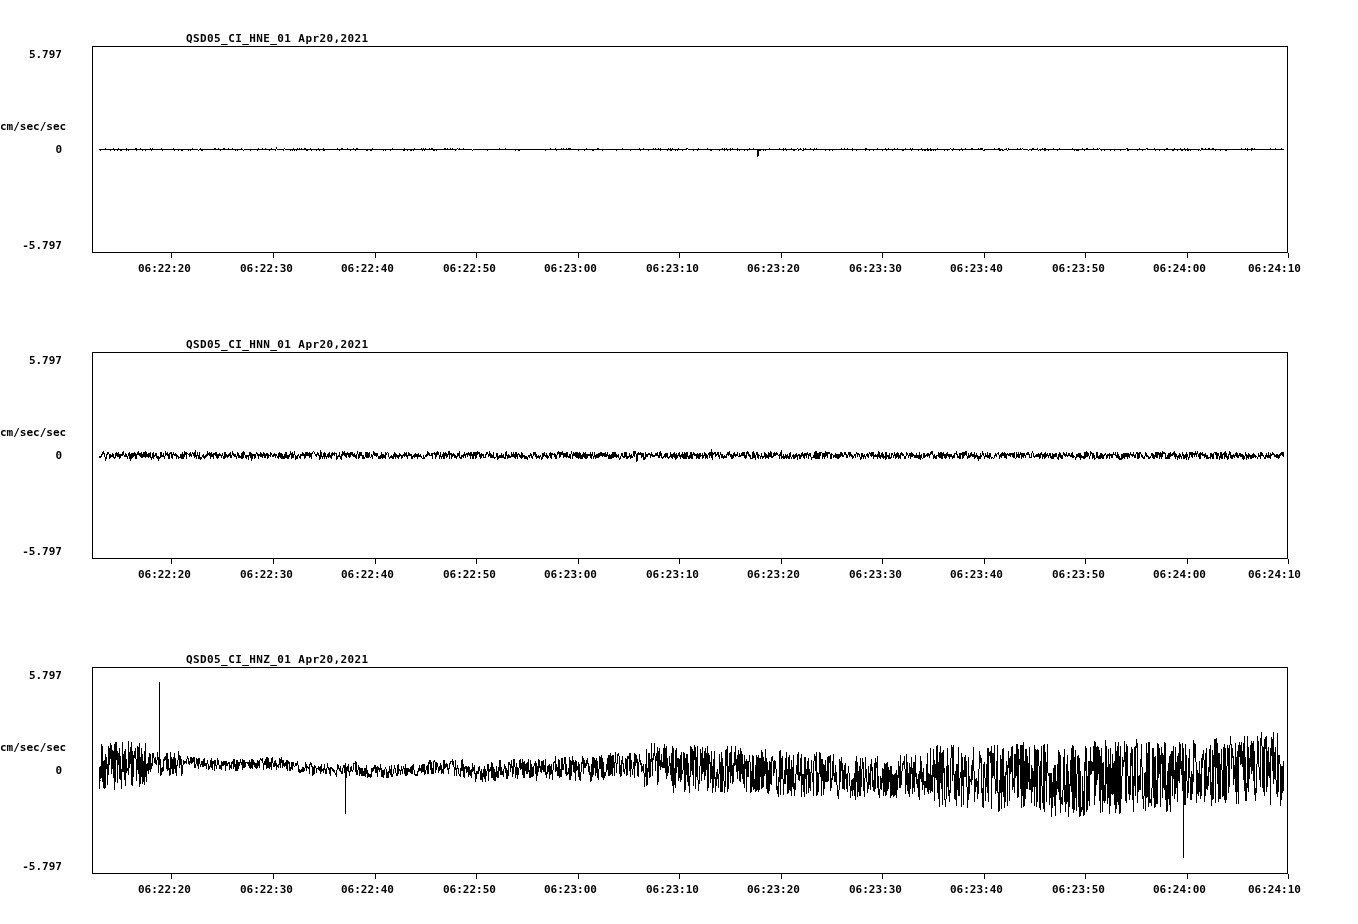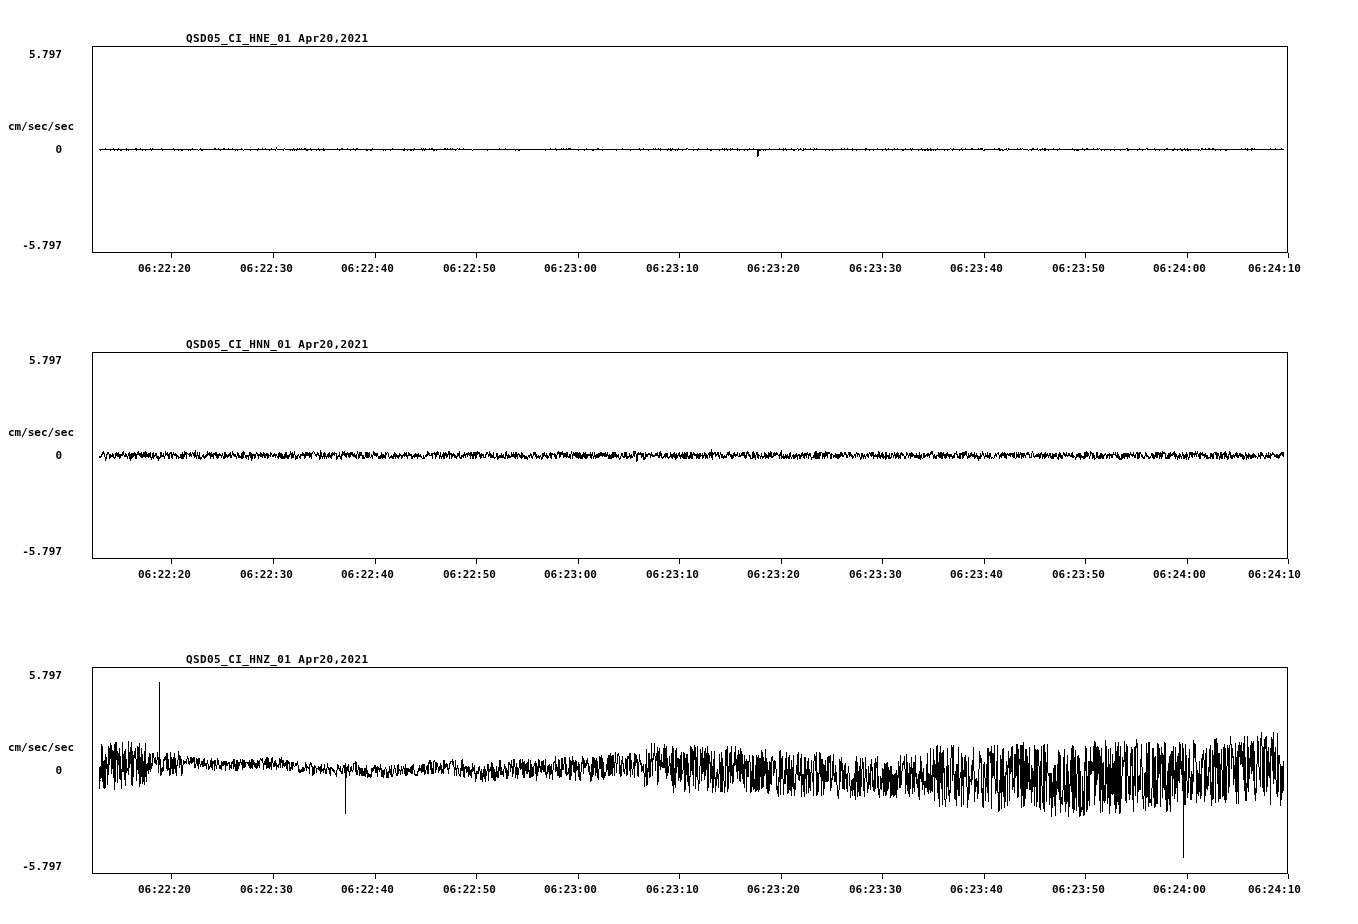--- a/index.html
+++ b/index.html
@@ -35,21 +35,21 @@
     font-size: 11px;
     font-weight: bold;
     letter-spacing: 0.4px;
     white-space: nowrap;
   }
   .ylabel-unit {
     position: absolute;
     font-size: 11px;
     font-weight: bold;
     white-space: nowrap;
-    text-align: center;
+    text-align: left;
   }
   .ytick-label {
     position: absolute;
     font-size: 11px;
     font-weight: bold;
     white-space: nowrap;
     text-align: right;
   }
   .xtick-label {
     position: absolute;

